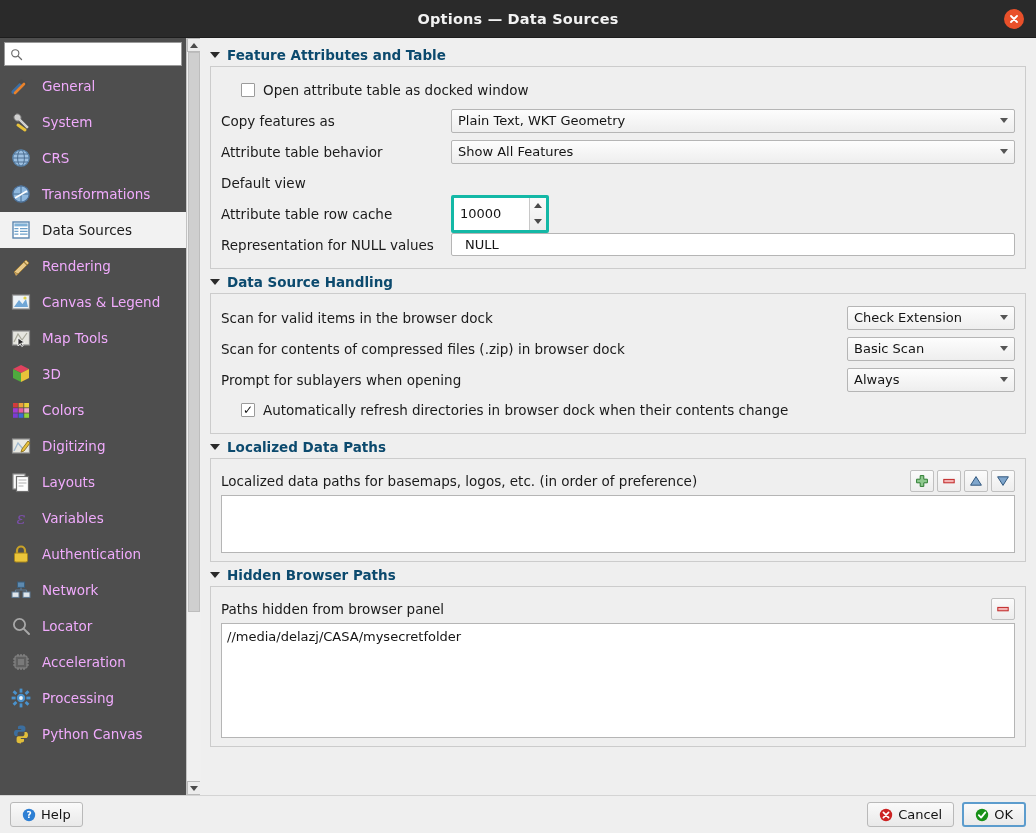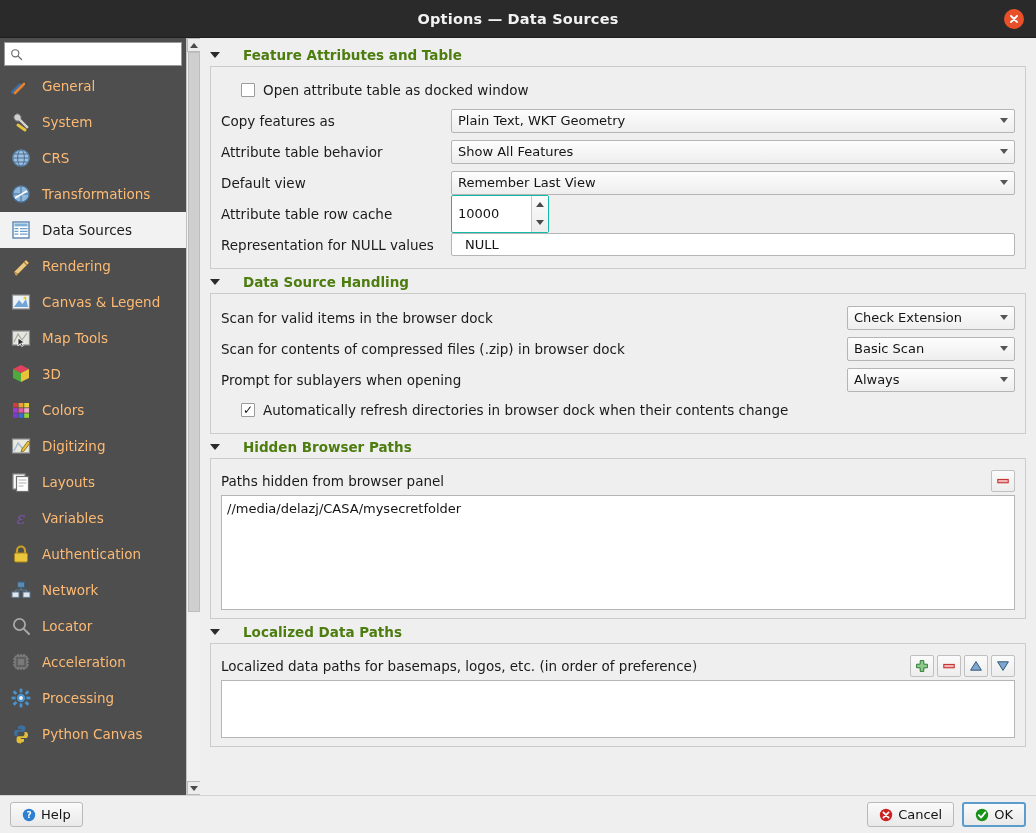--- a/index.html
+++ b/index.html
@@ -54,21 +54,21 @@
     display: flex; align-items: center; padding: 0 5px; gap: 5px;
   }
   .search-box input {
     border: none; outline: none; flex: 1; font-size: 12.5px;
     font-family: inherit; background: transparent; color: #222;
   }
   .magnifier { width: 13px; height: 13px; flex: 0 0 13px; }
   .nav-list { flex: 1 1 auto; overflow: hidden; }
   .nav-item {
     height: 36px; display: flex; align-items: center; gap: 10px;
-    padding-left: 10px; color: #fdba74; font-size: 13.5px;
+    padding-left: 10px; color: #f0abfc; font-size: 13.5px;
     cursor: pointer;
   }
   .nav-item.selected { background: #f2f2f2; color: #1a1a1a; }
   .nav-ico { width: 22px; height: 22px; flex: 0 0 22px; }
 
   
   .sb-scroll {
     width: 14px; flex: 0 0 14px; background: #d6d6d6;
     display: flex; flex-direction: column; align-items: center;
     border-left: 1px solid #c2c2c2;
@@ -86,22 +86,22 @@
 
   
   .content {
     flex: 1 1 auto; background: #efefef;
     display: flex; flex-direction: column; min-width: 0;
     padding: 6px 10px 0 10px;
     overflow: hidden;
   }
   .section { margin-bottom: 2px; }
   .section-header {
-    display: flex; align-items: center; gap: 23px;
-    font-size: 13.5px; font-weight: bold; color: #4d7c0f;
+    display: flex; align-items: center; gap: 7px;
+    font-size: 13.5px; font-weight: bold; color: #0c4a6e;
     height: 22px; cursor: pointer;
   }
   .tri {
     width: 0; height: 0;
     border-left: 5px solid transparent; border-right: 5px solid transparent;
     border-top: 6px solid #2a2a2a;
   }
   .group-box {
     border: 1px solid #cccccc; background: #efefef;
     padding: 8px 10px 8px 10px;
@@ -124,21 +124,21 @@
   .combo .carr {
     width: 0; height: 0; flex: 0 0 7px;
     border-left: 4px solid transparent; border-right: 4px solid transparent;
     border-top: 5px solid #555;
   }
   .combo-wide { flex: 1 1 auto; }
   .combo-fixed { width: 168px; flex: 0 0 168px; }
 
   
   .spin {
-    width: 98px; height: 38px; background: #fff; border: 1px solid #14b8a6;
+    width: 98px; height: 38px; background: #fff; border: 3px solid #14b8a6;
     display: flex; align-items: center; border-radius: 2px;
   }
   .spin input {
     flex: 1 1 auto; border: none; outline: none; background: transparent;
     font-family: inherit; font-size: 13px; color: #141414;
     padding-left: 6px; width: 10px;
   }
   .spin-btns {
     width: 17px; flex: 0 0 17px; height: 100%;
     display: flex; flex-direction: column;
@@ -438,24 +438,20 @@
           <div class="row">
             <span class="row-label lbl-col">Attribute table behavior</span>
             <div class="combo combo-wide">
               <span class="cv">Show All Features</span>
               <span class="carr"></span>
             </div>
           </div>
 
           <div class="row">
             <span class="row-label lbl-col">Default view</span>
-            <div class="combo combo-wide">
-              <span class="cv">Remember Last View</span>
-              <span class="carr"></span>
-            </div>
           </div>
 
           <div class="row">
             <span class="row-label lbl-col">Attribute table row cache</span>
             <div class="spin">
               <input type="text" value="10000" style="">
               <div class="spin-btns">
                 <div>
                     <span class="spin-up"></span>
                   </div>
@@ -506,41 +502,20 @@
               <span class="cv">Always</span>
               <span class="carr"></span>
             </div>
           </div>
 
           <div class="cbrow">
             <div class="cbox checked"></div>
             <span class="cblabel">Automatically refresh directories in browser dock when their contents change</span>
           </div>
 
-        </div>
-      </div>
-
-      <div class="section">
-        <div class="section-header">
-          <span class="tri"></span>
-          <span>Hidden Browser Paths</span>
-        </div>
-        <div class="group-box">
-          <div class="row" style="height:28px;">
-            <span class="row-label">Paths hidden from browser panel</span>
-            <span class="spacer"></span>
-            <div class="tbtn">
-              <svg width="14" height="14" viewBox="0 0 14 14">
-                <rect x="1.8" y="5.4" width="10.4" height="3.4" fill="#f3b3b3" stroke="#c02626" stroke-width="1"></rect>
-              </svg>
-            </div>
-          </div>
-          <div class="listbox" style="height:115px;" id="hid-list">
-              <div class="listitem">//media/delazj/CASA/mysecretfolder</div>
-            </div>
         </div>
       </div>
 
       <div class="section">
         <div class="section-header">
           <span class="tri"></span>
           <span>Localized Data Paths</span>
         </div>
         <div class="group-box">
           <div class="row" style="height:28px;">
@@ -566,20 +541,41 @@
                 <svg width="14" height="14" viewBox="0 0 14 14">
                   <path d="M7 11.4 L1.6 2.8 H12.4 Z" fill="#7fa6cc" stroke="#31587f" stroke-width="1"></path>
                 </svg>
               </div>
             </div>
           </div>
           <div class="listbox" style="height:58px;" id="loc-list"></div>
         </div>
       </div>
 
+      <div class="section">
+        <div class="section-header">
+          <span class="tri"></span>
+          <span>Hidden Browser Paths</span>
+        </div>
+        <div class="group-box">
+          <div class="row" style="height:28px;">
+            <span class="row-label">Paths hidden from browser panel</span>
+            <span class="spacer"></span>
+            <div class="tbtn">
+              <svg width="14" height="14" viewBox="0 0 14 14">
+                <rect x="1.8" y="5.4" width="10.4" height="3.4" fill="#f3b3b3" stroke="#c02626" stroke-width="1"></rect>
+              </svg>
+            </div>
+          </div>
+          <div class="listbox" style="height:115px;" id="hid-list">
+              <div class="listitem">//media/delazj/CASA/mysecretfolder</div>
+            </div>
+        </div>
+      </div>
+
     </div>
   </div>
 
   <div class="buttonbar">
     <div class="btn">
       <svg class="bico" viewBox="0 0 14 14">
         <circle cx="7" cy="7" r="6.2" fill="#2d7fd4"></circle>
         <text x="7" y="10.4" font-size="9" fill="#fff" text-anchor="middle" font-family="DejaVu Sans, sans-serif" font-weight="bold">?</text>
       </svg>
       <span>Help</span>

